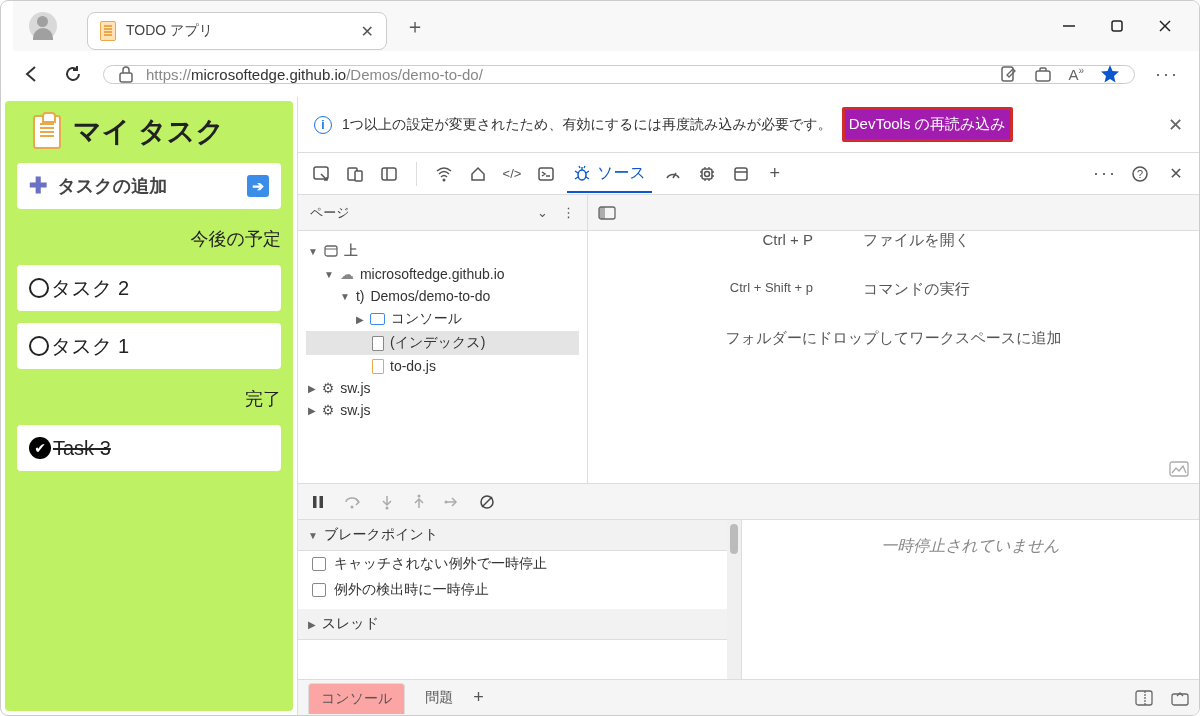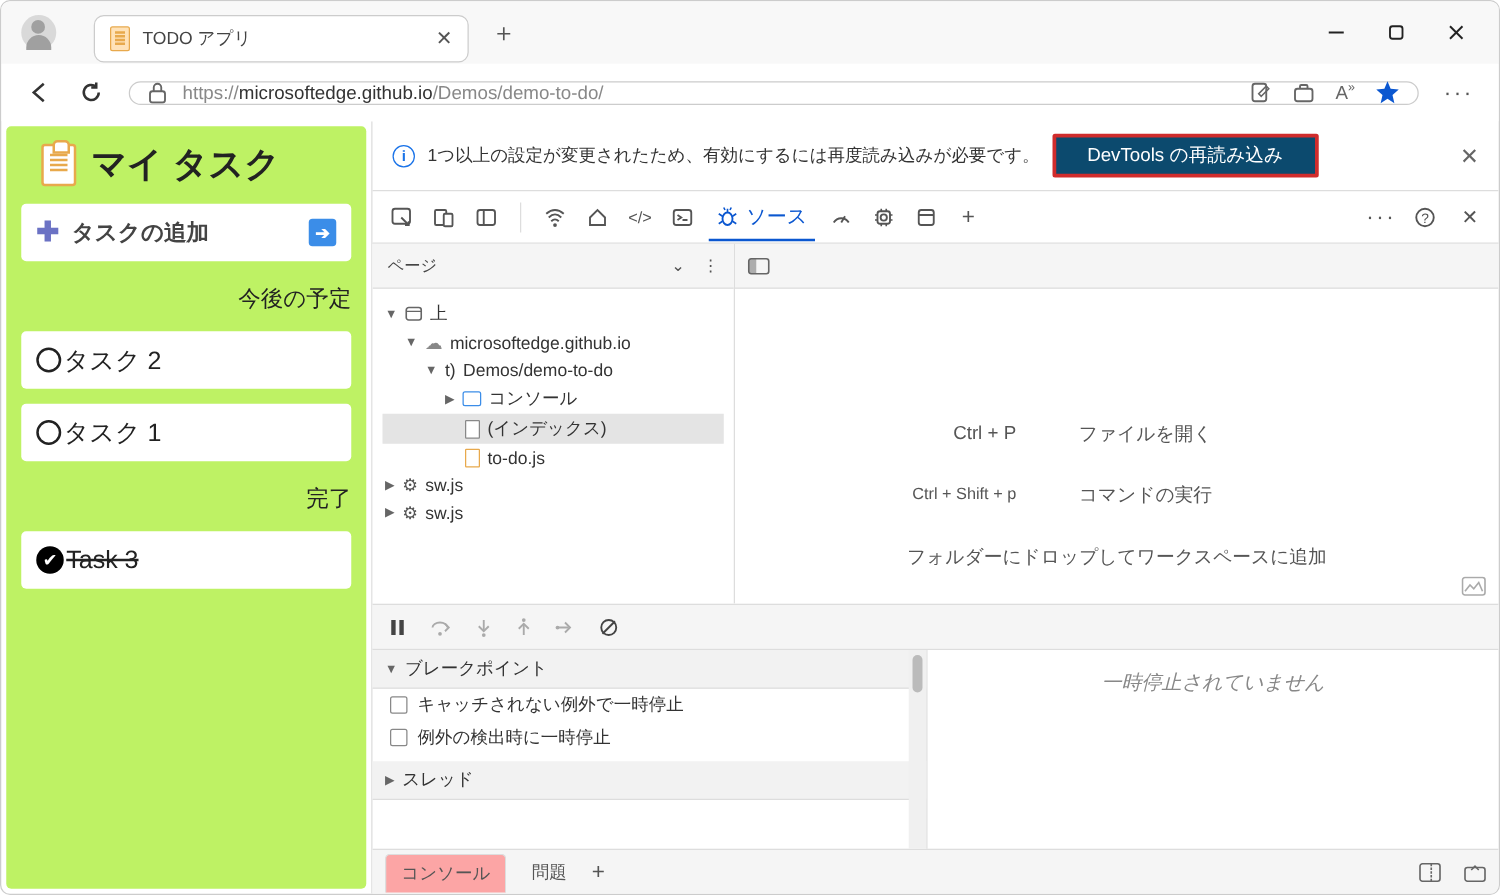--- a/index.html
+++ b/index.html
@@ -1,19 +1,19 @@
 <!DOCTYPE html>
 <html><head>
 <meta charset="utf-8">
 <style>
 * { box-sizing: border-box; margin: 0; padding: 0; }
 body { width: 1200px; height: 716px; font-family: "Segoe UI", "Meiryo", sans-serif; background: #fff; border: 1px solid #ccc; border-radius: 8px; overflow: hidden; display: flex; flex-direction: column; }
 
 
-.titlebar { height: 50px; display: flex; align-items: center; padding: 0 8px; background: #f8f8f8; }
+.titlebar { height: 50px; display: flex; align-items: center; padding: 0 8px; background: #f8f8f8; margin-left: 12px; }
 .avatar { width: 28px; height: 28px; background: #d9d9d9; border-radius: 50%; margin-left: 8px; margin-right: 30px; position: relative; }
 .avatar::before { content: ""; position: absolute; width: 11px; height: 11px; background: #a0a0a0; border-radius: 50%; left: 8px; top: 4px; }
 .avatar::after { content: ""; position: absolute; width: 20px; height: 12px; background: #a0a0a0; border-radius: 10px 10px 0 0; left: 4px; top: 16px; }
 .tab { width: 300px; height: 38px; background: #fff; border: 1px solid #ccc; border-radius: 8px; display: flex; align-items: center; padding: 0 12px; gap: 10px; margin-top: 10px;}
 .tab-favicon { width: 16px; height: 20px; background: #ffe2b8; border: 1px solid #e8a94c; border-radius: 2px; position: relative; }
 .tab-favicon::before { content: ""; position: absolute; top: 3px; left: 3px; width: 8px; height: 2px; background: #e8a94c; box-shadow: 0 3px 0 #e8a94c, 0 6px 0 #e8a94c, 0 9px 0 #e8a94c; }
 .tab-title { flex: 1; font-size: 14px; color: #444; }
 .tab-close { color: #555; font-size: 16px; cursor: pointer; }
 .new-tab { margin-left: 18px; color: #555; font-size: 20px; cursor: pointer; }
 .winbtns { margin-left: auto; display: flex; gap: 28px; padding-right: 16px; }
@@ -44,21 +44,21 @@
 .section-lbl { text-align:right; color:#222; font-size:18px; padding:6px 0 2px;}
 .task { background:#fff; border-radius:4px; height:46px; display:flex; align-items:center; padding:0 12px; font-size:20px; color:#222; gap:2px;}
 .circle { width:20px;height:20px;border:2.5px solid #222;border-radius:50%;}
 .check { width:22px;height:22px;background:#000;border-radius:50%;display:flex;align-items:center;justify-content:center;color:#fff;font-size:14px;}
 .strike { text-decoration: line-through; }
 
 
 .devtools { flex:1; display:flex; flex-direction:column; border-left:1px solid #ddd;}
 .infobar { display:flex; align-items:center; padding:10px 16px; border-bottom:1px solid #ddd; font-size:14px; color:#333; gap:10px;}
 .info-icon { width:18px;height:18px;border:1.5px solid #1a73e8;border-radius:50%;color:#1a73e8;display:flex;align-items:center;justify-content:center;font-size:12px;font-weight:600;}
-.reload-btn { border:3px solid #d02c2c; background:#0c4a6e; color:#fff; padding:5px 25px; font-size:15px; border-radius:2px;}
+.reload-btn { border:3px solid #d02c2c; background:#a21caf; color:#fff; padding:5px 4px; font-size:15px; border-radius:2px;}
 .info-close { margin-left:auto; color:#666; font-size:18px;}
 
 .dt-tabs { display:flex; align-items:center; height:42px; border-bottom:1px solid #ddd; padding:0 10px; gap:8px;}
 .dt-tabs .ticon { width:26px; height:26px; display:flex;align-items:center;justify-content:center; color:#555;}
 .dt-tabs .sep { width:1px; height:24px; background:#ddd; margin: 0 6px;}
 .dt-tab-active { color:#0b57d0; border-bottom:2px solid #0b57d0; padding:9px 6px 7px; display:flex; align-items:center; gap:6px;}
 .dt-right { margin-left:auto; display:flex; gap:10px; align-items:center;}
 
 .dt-body { flex:1; display:flex; overflow:hidden;}
 .dt-left { width:290px; border-right:1px solid #ddd; display:flex; flex-direction:column; background:#fff;}
@@ -76,21 +76,21 @@
 .tri { font-size:10px; color:#666;}
 .ficon { width:14px; height:14px;}
 .file-orange { width:12px;height:15px;border:1.5px solid #e8a94c;border-radius:1px;background:#fff;}
 .file-gray { width:12px;height:15px;border:1.5px solid #888;border-radius:1px;background:#fff;}
 .folder { width:15px;height:12px;border:1.5px solid #3b8de8;border-radius:2px;background:#fff;}
 .cloud { color:#888;}
 .gear-sm { color:#555;}
 
 .dt-main { flex:1; display:flex; flex-direction:column;}
 .dt-main-hdr { height:36px; border-bottom:1px solid #ddd; background:#f5f5f5; display:flex; align-items:center; padding:0 10px;}
-.hints { flex:1; display:flex; flex-direction:column; justify-content:flex-end; gap:30px; color:#555; font-size:15px;}
+.hints { flex:1; display:flex; flex-direction:column; justify-content:flex-start; gap:30px; color:#555; font-size:15px;}
 .hint-row { display:flex;}
 .hint-row > div:first-child { width:45%; text-align:right; padding-right:50px; white-space:nowrap;}
 .hint-row > div:last-child { flex:1; text-align:left;}
 .hint-full { text-align:center;}
 .watermark { align-self:flex-end; padding:6px 10px; color:#888;}
 
 
 .dbg-bar { height:36px; border-top:1px solid #ddd; background:#f5f5f5; display:flex; align-items:center; padding:0 12px; gap:18px; color:#888;}
 .dbg-bar .enabled { color:#444;}
 

